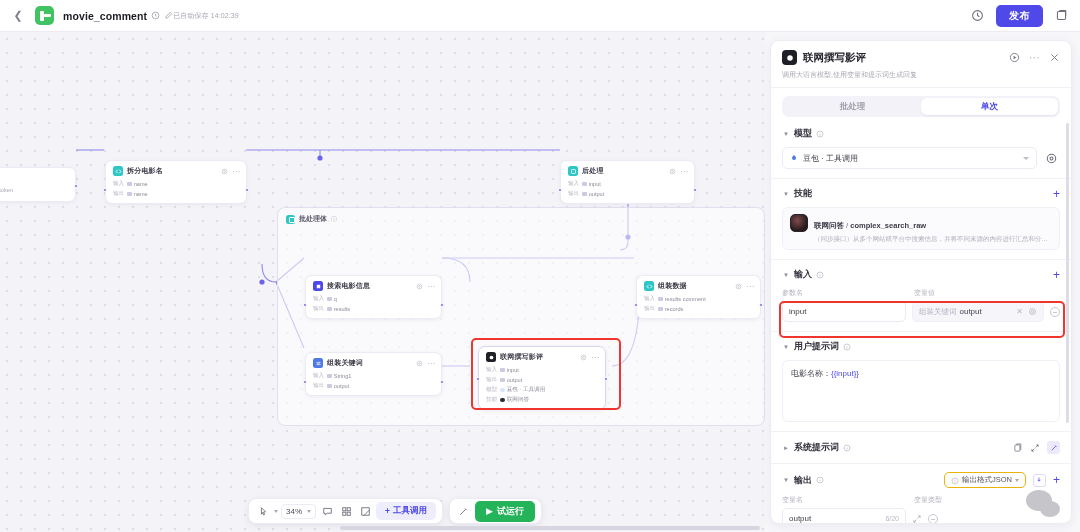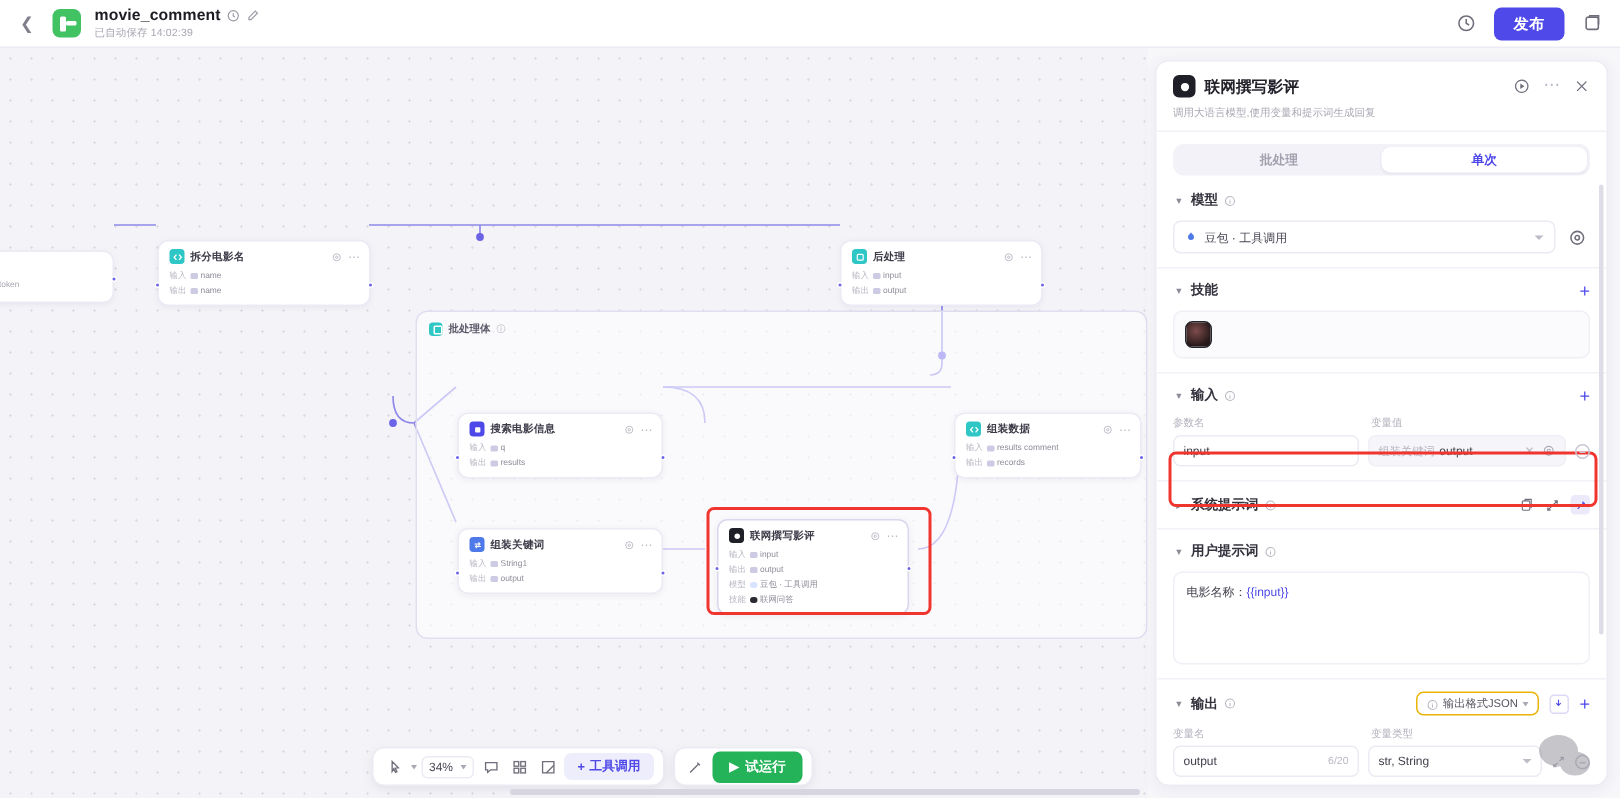--- a/index.html
+++ b/index.html
@@ -23,21 +23,21 @@
   }
   .app-logo {
     width: 19px; height: 19px; border-radius: 5px; margin-left: 9px;
     background: #41c263; position: relative; flex: none;
   }
   .app-logo::before, .app-logo::after {
     content: ""; position: absolute; background: #ffffff; border-radius: 1px;
   }
   .app-logo::before { width: 4px; height: 10px; left: 5px; top: 4.5px; }
   .app-logo::after  { width: 7px; height: 3px; left: 8.5px; top: 8px; }
-  .title-wrap { margin-left: 9px; display: flex; flex-direction: column; justify-content: center; }
+  .title-wrap { margin-left: 9px; display: flex; flex-direction: row; justify-content: center; }
   .title-row { display: flex; align-items: center; gap: 4px; }
   .proj-title { font-size: 10.5px; font-weight: bold; color: #1d1c23; letter-spacing: .1px; }
   .tiny-ico { width: 9px; height: 9px; color: #9b9aa6; display:inline-flex; align-items:center; justify-content:center; }
   .tiny-ico svg { width: 9px; height: 9px; display:block; }
   .saved-text { font-size: 7px; color: #a7a6b2; margin-top: 1px; letter-spacing: .1px; }
   .topbar-right { margin-left: auto; display: flex; align-items: center; gap: 10px; }
   .icon-btn {
     width: 17px; height: 17px; display:flex; align-items:center; justify-content:center;
     color: #6f6e7b; cursor: pointer;
   }
@@ -680,20 +680,26 @@
       <div class="section">
         <div class="sec-head">
           <span class="chev">▾</span>
           <span class="sec-title">技能</span>
           <span class="sec-actions">
             <span class="plus-btn">+</span>
           </span>
         </div>
         <div class="skill-card">
           <span class="skill-ico"></span>
+          <span>
+            <span class="skill-name">
+              <span>联网问答</span><span class="slash"> / </span><span>complex_search_raw</span>
+            </span>
+            <div class="skill-desc">（同步接口）从多个网站或平台中搜索信息，并将不同来源的内容进行汇总和分…</div>
+          </span>
         </div>
       </div>
       <div class="sel-rect" style="left:8px; top:184px; width:286px; height:37px;"></div>
 
       <div class="section">
         <div class="sec-head">
           <span class="chev">▾</span>
           <span class="sec-title">输入</span>
           <span class="info-ico">
             <svg viewBox="0 0 16 16" fill="none" stroke="currentColor" stroke-width="1.4">
@@ -721,20 +727,36 @@
               <svg viewBox="0 0 16 16" fill="none" stroke="currentColor" stroke-width="1.3">
                   <circle cx="8" cy="8" r="5.2"></circle>
                   <circle cx="8" cy="8" r="1.8"></circle>
                 </svg>
             </span>
           </div>
           <span class="circ-minus"></span>
         </div>
       </div>
 
+      <div class="section">
+        <div class="sec-head">
+          <span class="chev">▾</span>
+          <span class="sec-title">用户提示词</span>
+          <span class="info-ico">
+            <svg viewBox="0 0 16 16" fill="none" stroke="currentColor" stroke-width="1.4">
+                <circle cx="8" cy="8" r="6"></circle>
+                <path d="M8 7.2v4M8 5.1v.6"></path>
+              </svg>
+          </span>
+        </div>
+        <div class="prompt-area">
+          <span>电影名称：</span><span class="var-token">{{input}}</span>
+        </div>
+      </div>
+
       <div class="section" style="padding-top:9px; padding-bottom:9px;">
         <div class="sec-head">
           <span class="chev">▸</span>
           <span class="sec-title">系统提示词</span>
           <span class="info-ico">
             <svg viewBox="0 0 16 16" fill="none" stroke="currentColor" stroke-width="1.4">
                 <circle cx="8" cy="8" r="6"></circle>
                 <path d="M8 7.2v4M8 5.1v.6"></path>
               </svg>
           </span>
@@ -751,36 +773,20 @@
                   <path d="M3.5 12.5l8-8M10 3l3 3"></path>
                 </svg>
             </span>
           </span>
         </div>
       </div>
 
       <div class="section">
         <div class="sec-head">
           <span class="chev">▾</span>
-          <span class="sec-title">用户提示词</span>
-          <span class="info-ico">
-            <svg viewBox="0 0 16 16" fill="none" stroke="currentColor" stroke-width="1.4">
-                <circle cx="8" cy="8" r="6"></circle>
-                <path d="M8 7.2v4M8 5.1v.6"></path>
-              </svg>
-          </span>
-        </div>
-        <div class="prompt-area">
-          <span>电影名称：</span><span class="var-token">{{input}}</span>
-        </div>
-      </div>
-
-      <div class="section">
-        <div class="sec-head">
-          <span class="chev">▾</span>
           <span class="sec-title">输出</span>
           <span class="info-ico">
             <svg viewBox="0 0 16 16" fill="none" stroke="currentColor" stroke-width="1.4">
                 <circle cx="8" cy="8" r="6"></circle>
                 <path d="M8 7.2v4M8 5.1v.6"></path>
               </svg>
           </span>
           <span class="sec-actions">
             <span class="badge-select">
               <span class="info-ico">
@@ -802,24 +808,20 @@
         </div>
         <div class="field-labels">
           <span class="field-label fl-a">变量名</span>
           <span class="field-label">变量类型</span>
         </div>
         <div class="io-row">
           <div class="input-box w-a">
             <span>output</span>
             <span class="count-hint">6/20</span>
           </div>
-          <div class="input-box w-b">
-            <span>str, String</span>
-            <span class="select-caret"></span>
-          </div>
           <svg viewBox="0 0 16 16" fill="none" stroke="#a9a8b4" stroke-width="1.3" style="width:10px;height:10px;">
               <path d="M10 3h3v3M6 13H3v-3M13 3l-4 4M3 13l4-4"></path>
             </svg>
           <span class="circ-minus"></span>
         </div>
       </div>
 
     </div>
   </div>
 

